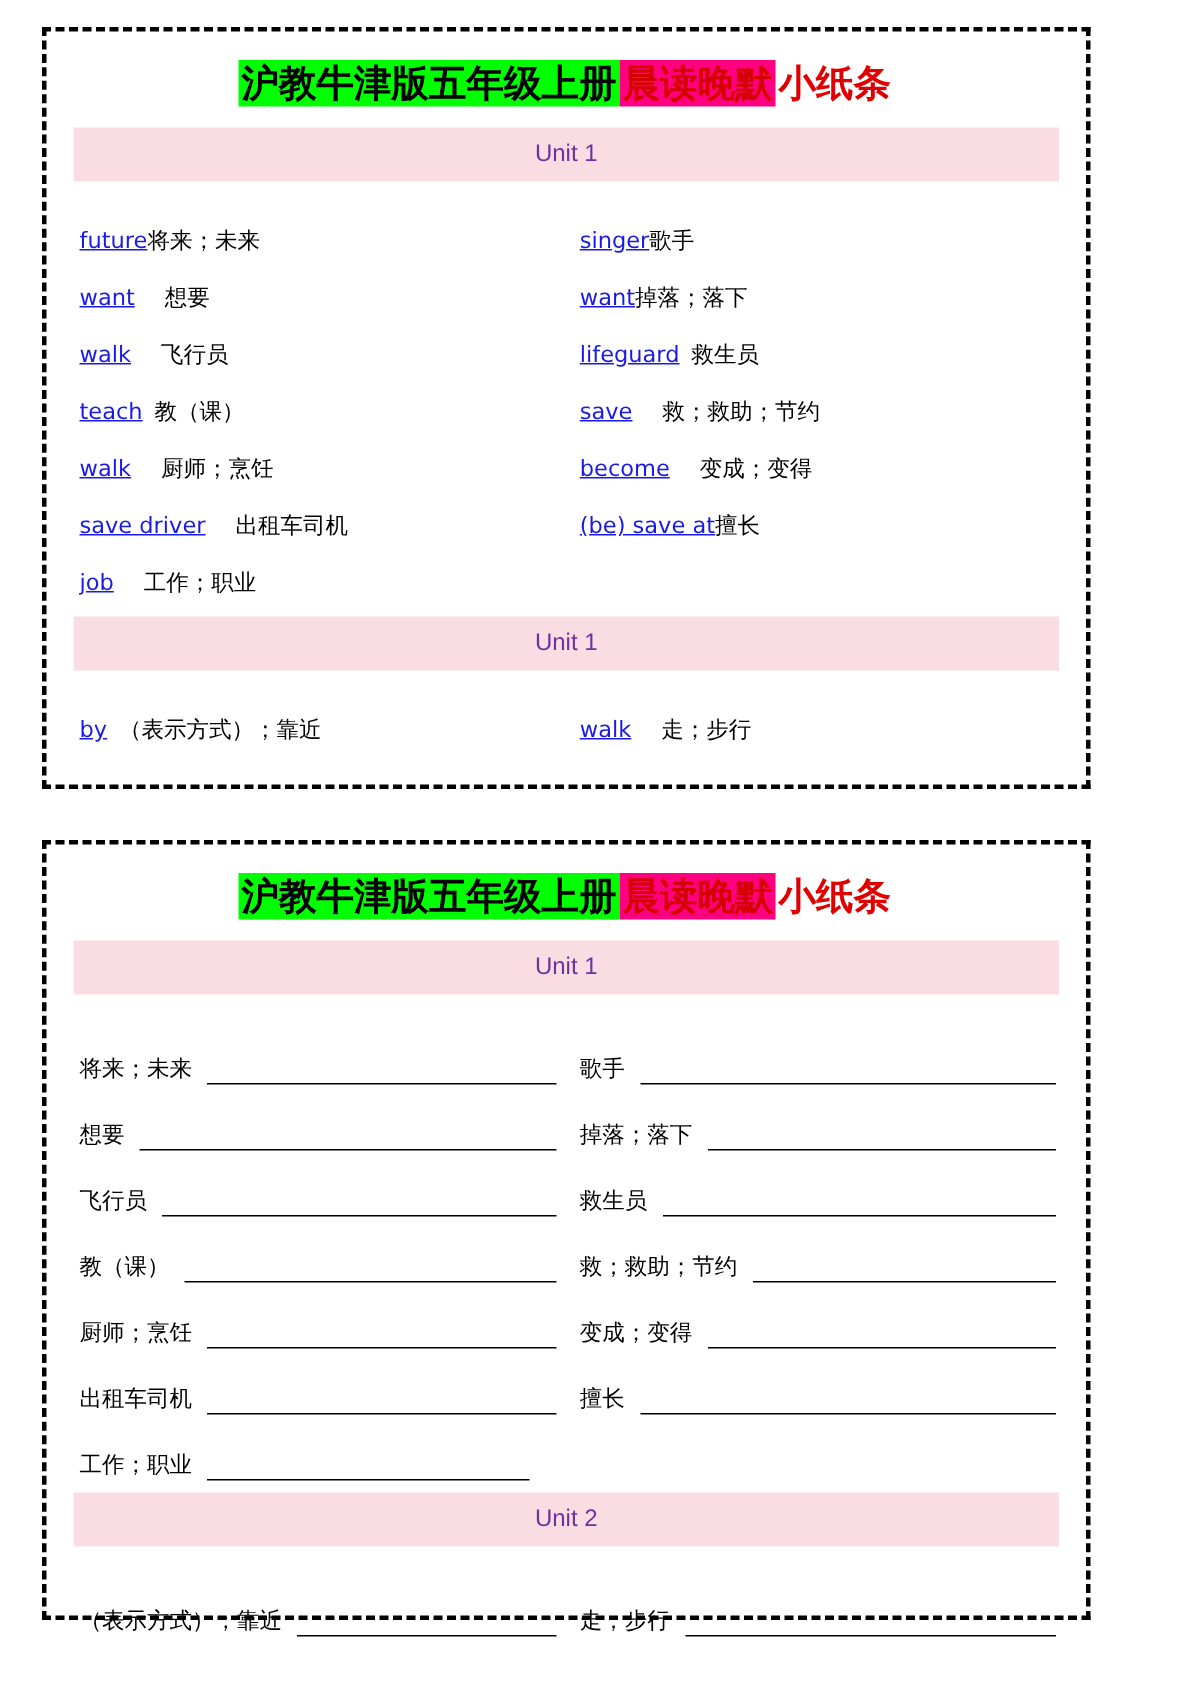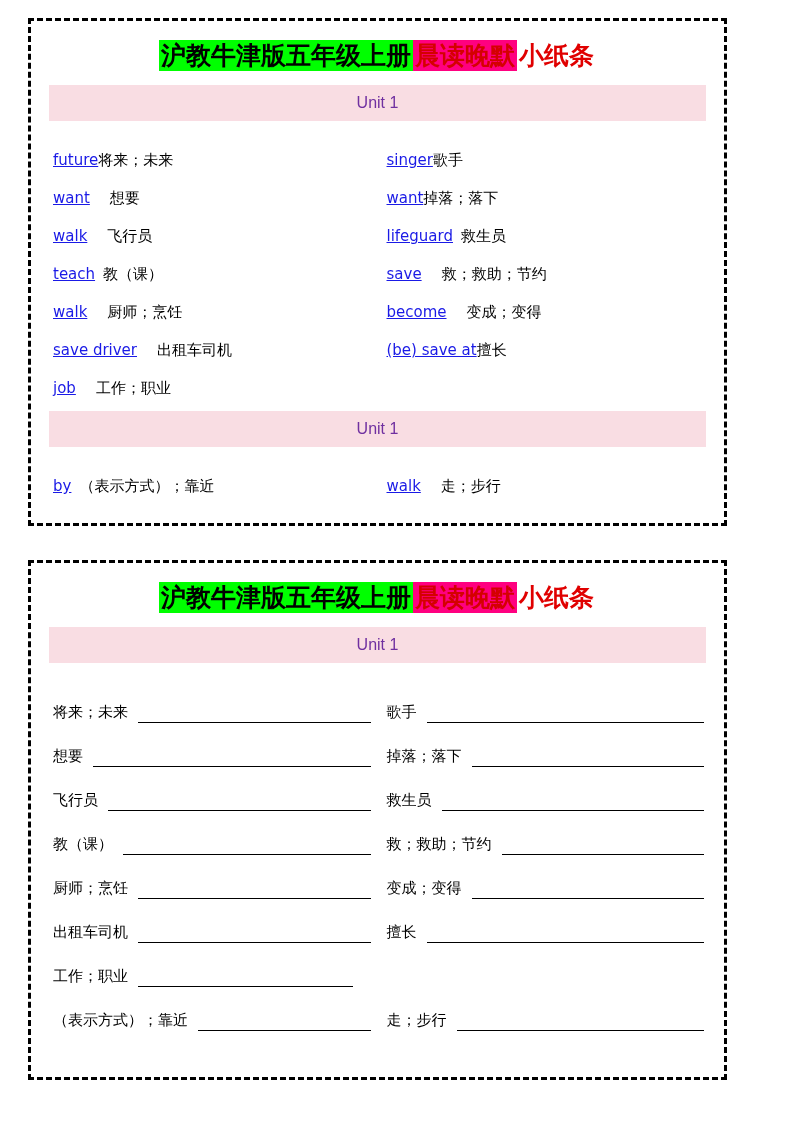--- a/index.html
+++ b/index.html
@@ -286,20 +286,21 @@
       </div>
 
       <div class="cell-blank">
         <span class="cn-label">工作；职业</span>
         <span class="blank-line short"></span>
       </div>
       <div class="cell-blank"></div>
 
     </div>
 
+    <div class="unit-bar">Unit 2</div>
 
     <div class="grid">
       <div class="cell-blank">
         <span class="cn-label">（表示方式）；靠近</span>
         <span class="blank-line"></span>
       </div>
       <div class="cell-blank">
         <span class="cn-label">走；步行</span>
         <span class="blank-line"></span>
       </div>

